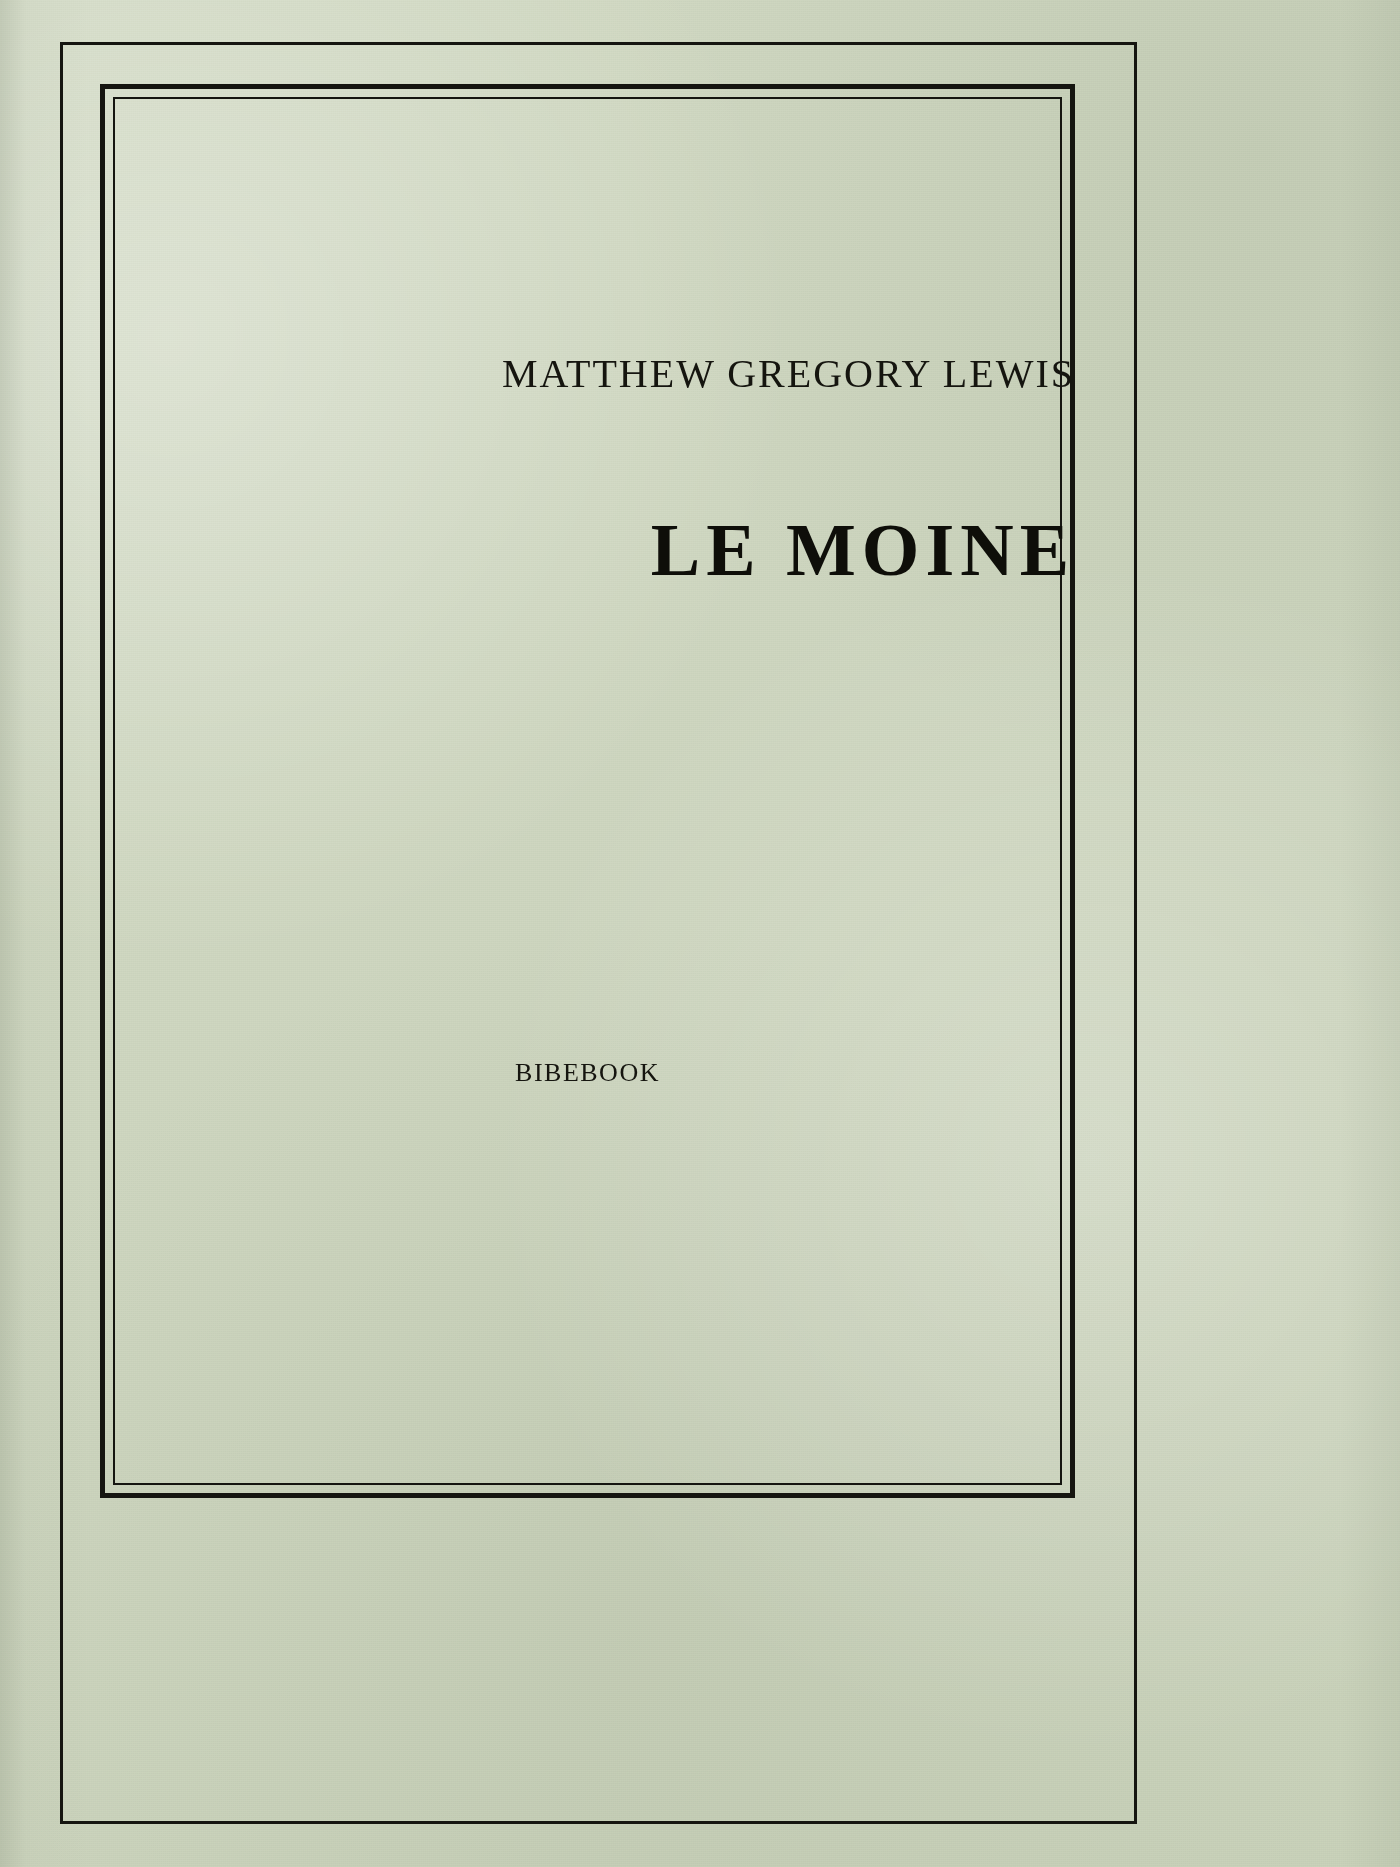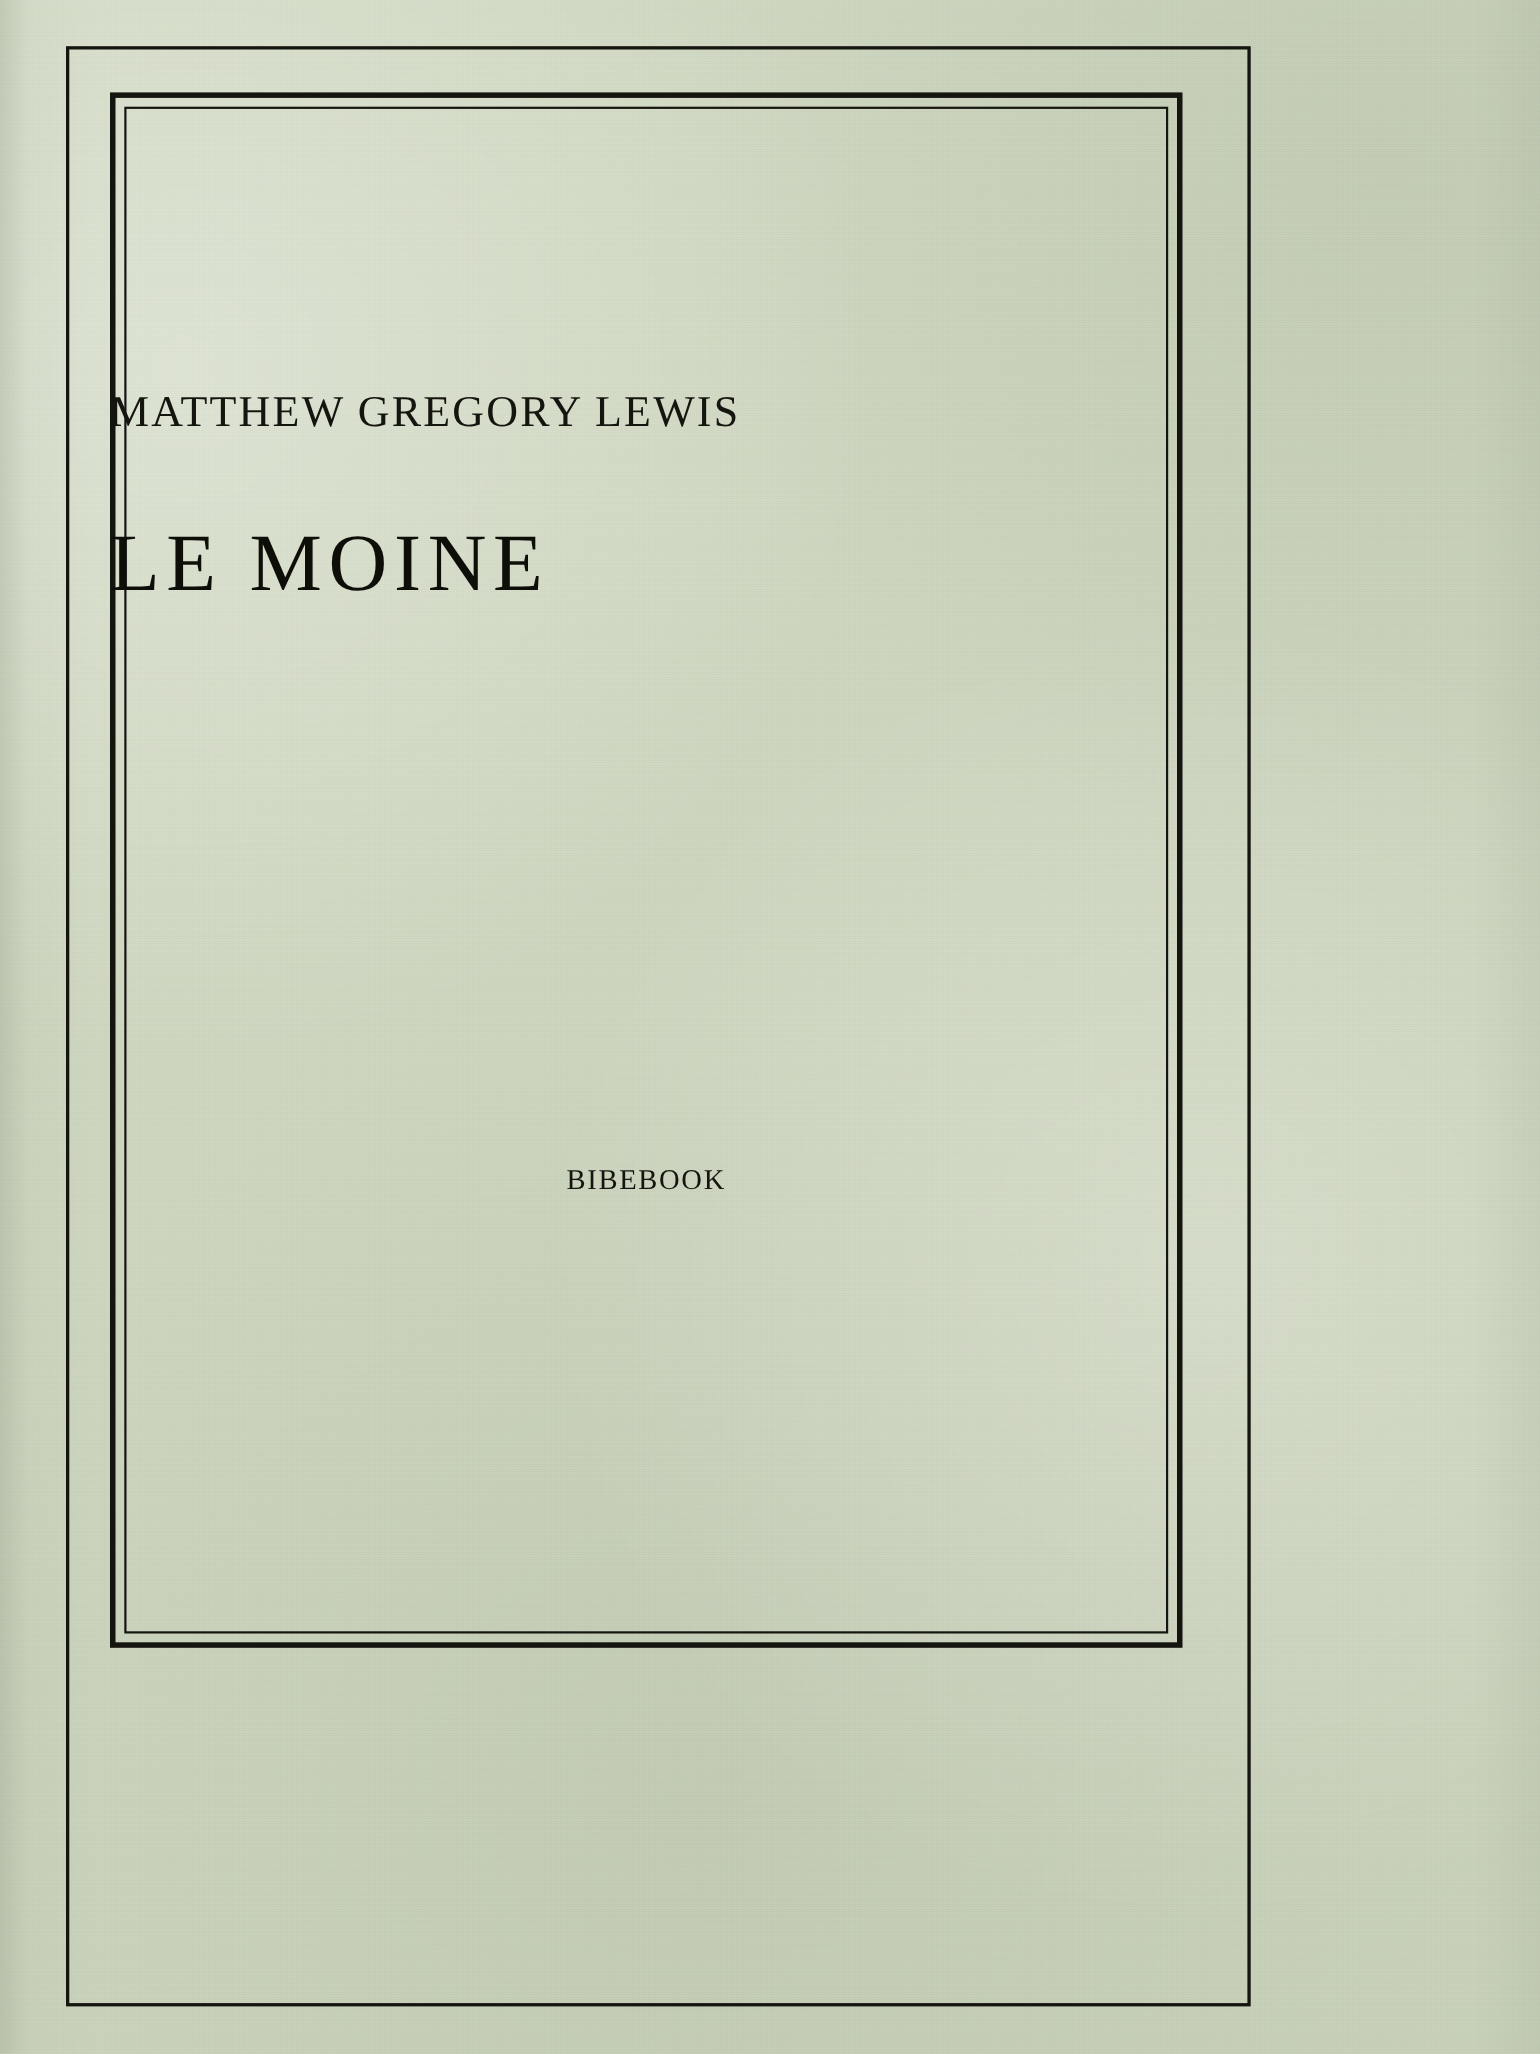--- a/index.html
+++ b/index.html
@@ -84,40 +84,40 @@
 
   .content {
     position: absolute;
     left: 100px;
     top: 84px;
     width: 975px;
     height: 1096px;
     box-sizing: border-box;
     display: flex;
     flex-direction: column;
-    align-items: flex-start;
+    align-items: flex-end;
   }
 
   .author {
     margin-top: 266px;
     font-size: 40px;
     letter-spacing: 2.0px;
     color: #15150f;
     text-align: center;
     font-variant: small-caps;
     font-weight: 400;
     text-transform: uppercase;
   }
 
   .title {
-    margin-top: 73px;
+    margin-top: 111px;
     font-size: 74px;
     letter-spacing: 6px;
     color: #0e0e09;
-    font-weight: 400;
+    font-weight: 700;
     text-align: center;
   }
 
   .publisher {
     position: absolute;
     bottom: 92px;
     left: 0;
     width: 100%;
     text-align: center;
     font-size: 26px;

